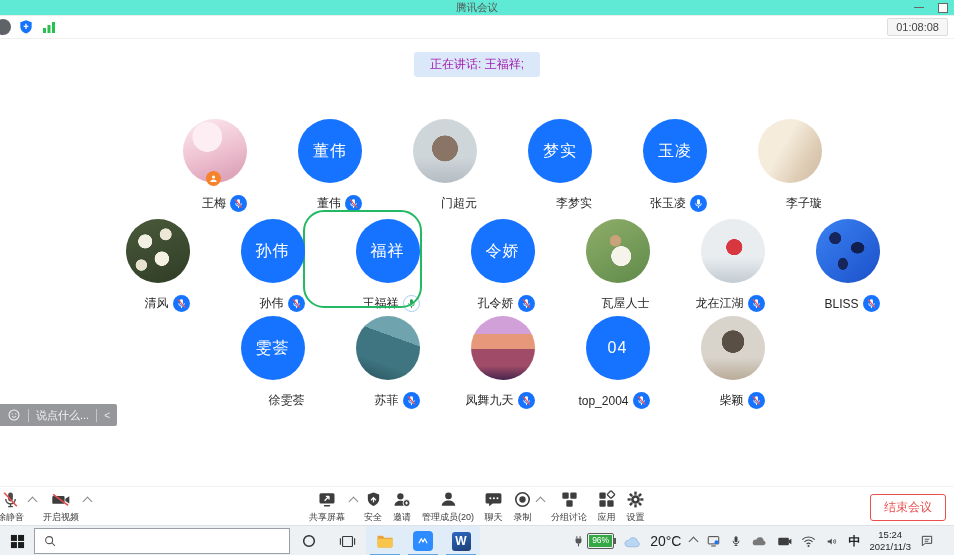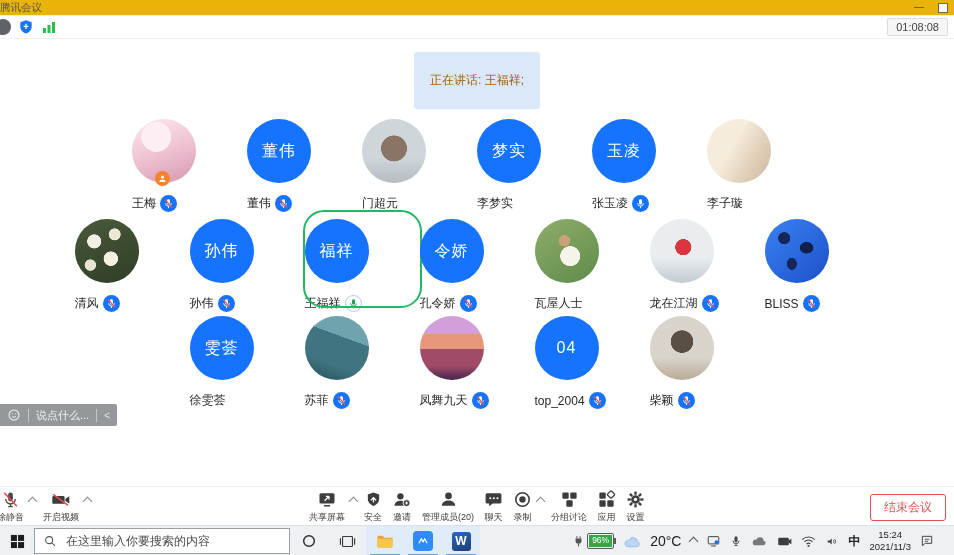--- a/index.html
+++ b/index.html
@@ -1,40 +1,40 @@
 <!DOCTYPE html>
 <html><head>
 <meta charset="utf-8">
 <style>
   html,body{margin:0;padding:0;}
   body{width:954px;height:555px;position:relative;overflow:hidden;background:#fff;
        font-family:"Liberation Sans",sans-serif;-webkit-font-smoothing:antialiased;}
   
-  .titlebar{position:absolute;top:0;left:0;width:954px;height:15px;background:#eab308;
-            border-bottom:1px solid #ececec;display:flex;align-items:center;}
+  .titlebar{position:absolute;top:0;left:0;width:954px;height:15px;background:#5eead4;
+            border-bottom:1px solid #ececec;display:flex;align-items:center;justify-content:center;}
   .titlebar .wtitle{font-size:10.5px;color:#555;}
   .wincontrols{position:absolute;right:6px;top:0;height:15px;display:flex;align-items:center;gap:14px;}
   .minbtn{width:10px;height:0;border-top:1.5px solid #666;display:inline-block;}
   .restorebtn{width:8px;height:8px;border:1.2px solid #666;position:relative;display:inline-block;background:#fbfbfb;}
   .restorebtn:before{content:"";position:absolute;left:2px;top:-4px;width:8px;height:8px;border:1.2px solid #666;z-index:-1;}
   .appbar{position:absolute;top:16px;left:0;width:954px;height:22px;background:#fff;border-bottom:1px solid #f0f0f0;}
   .appbar-icons{position:absolute;left:-5px;top:3px;display:flex;align-items:center;gap:7px;}
   .dotcircle{width:16px;height:16px;border-radius:50%;background:#5f6368;display:inline-block;}
   .shieldwrap svg,.barswrap svg{display:block;}
   .timerbox{position:absolute;right:6px;top:2px;border:1px solid #dcdcdc;background:#f6f6f6;border-radius:2px;
             padding:2px 8px;font-size:11px;color:#444;}
   
-  .banner{position:absolute;top:52px;left:50%;transform:translateX(-50%);background:#dbe8fa;color:#a16207;
-          font-size:12px;padding:20px 16px;border-radius:3px;white-space:nowrap;}
+  .banner{position:absolute;top:52px;left:50%;transform:translateX(-50%);background:#dbe8fa;color:#a21caf;
+          font-size:12px;padding:4px 16px;border-radius:3px;white-space:nowrap;}
   
   .prow{position:absolute;left:0;width:954px;display:flex;justify-content:center;}
   .prow[data-row="0"]{top:112px;}
   .prow[data-row="1"]{top:212px;}
   .prow[data-row="2"]{top:309px;}
-  .pcell{width:115px;height:94px;box-sizing:border-box;display:flex;flex-direction:column;align-items:flex-start;padding-top:7px;}
+  .pcell{width:115px;height:94px;box-sizing:border-box;display:flex;flex-direction:column;align-items:flex-end;padding-top:7px;}
   .pcell.speaking{outline:2px solid #23b862;border-radius:19px;}
   .avatar{width:64px;height:64px;border-radius:50%;position:relative;flex:none;}
   .avatar.txt{background:#1673ff;color:#fff;font-size:16px;display:flex;align-items:center;justify-content:center;letter-spacing:1px;}
   .namerow{margin-top:12px;display:flex;align-items:center;gap:4px;height:18px;}
   .pname{font-size:12px;color:#262626;white-space:nowrap;}
   .micbadge{width:17px;height:17px;border-radius:50%;background:#1673ff;display:inline-flex;
             align-items:center;justify-content:center;flex:none;box-sizing:border-box;}
   .micbadge.speaking{background:#fff;border:1.5px solid #a9cdf5;}
   .hostbadge{position:absolute;bottom:-3px;left:50%;margin-left:-9px;width:15px;height:15px;border-radius:50%;
              background:#f5832b;display:flex;align-items:center;justify-content:center;}
@@ -513,21 +513,20 @@
         <rect x="8.6" y="8.6" width="6.4" height="6.4"></rect>
       </svg>
   </div>
   <div class="searchbox">
     <span>
       <svg width="14" height="14" viewBox="0 0 24 24">
           <circle cx="10.5" cy="10.5" r="6" fill="none" stroke="#555" stroke-width="1.8"></circle>
           <line x1="15" y1="15" x2="20.5" y2="20.5" stroke="#555" stroke-width="1.8"></line>
         </svg>
     </span>
-    <input type="text" placeholder="在这里输入你要搜索的内容" style="">
   </div>
   <div class="task-icon">
     <svg width="16" height="16" viewBox="0 0 24 24">
         <circle cx="12" cy="12" r="8" fill="none" stroke="#2f2f2f" stroke-width="2.2"></circle>
       </svg>
   </div>
   <div class="task-icon">
     <svg width="17" height="17" viewBox="0 0 24 24" fill="none" stroke="#3a3a3a" stroke-width="1.6">
         <rect x="5" y="5" width="14" height="14" rx="1"></rect>
         <path d="M2 7.5v9M22 7.5v9"></path>

